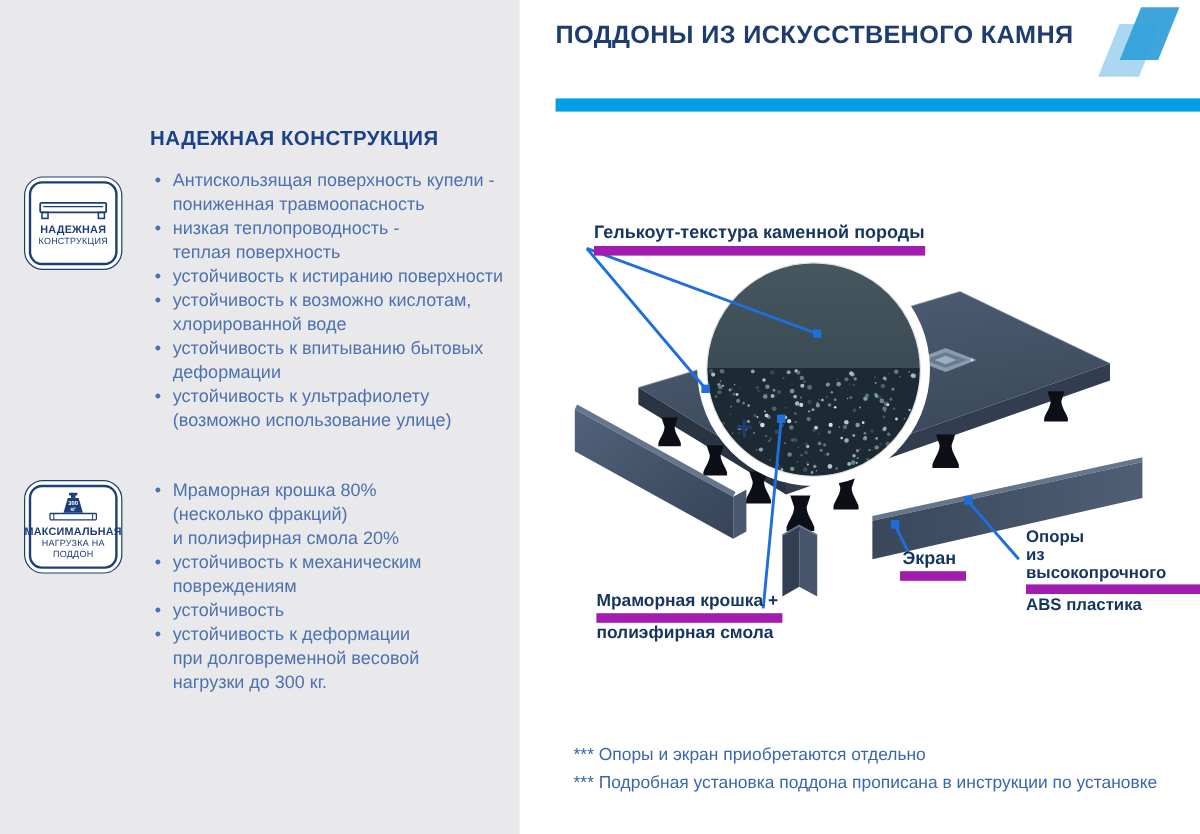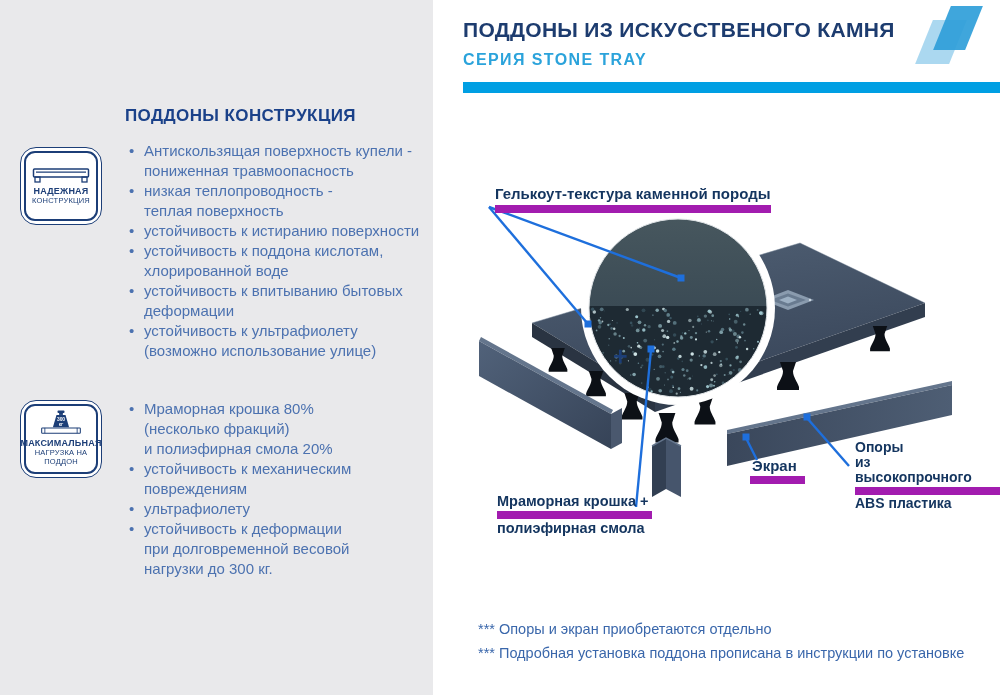--- a/index.html
+++ b/index.html
@@ -54,21 +54,20 @@
   .footnotes{left:478px;top:617px;font-size:14.5px;color:#3a67ab;line-height:24px;}
 </style>
 </head>
 <body>
 
 <div class="page">
 
   <div class="abs left-bg"></div>
 
   <div class="abs title">ПОДДОНЫ ИЗ ИСКУССТВЕНОГО КАМНЯ</div>
-  <div class="abs subtitle">СЕРИЯ STONE TRAY</div>
   <div class="abs accent-bar"></div>
   <div class="abs logo">
     <div class="par par-light"></div>
     <div class="par par-mid"></div>
   </div>
 
   <div class="badge badge1">
     <div class="badge-inner">
       <svg width="60" height="20" viewBox="0 0 60 20">
         <rect x="2.5" y="3" width="55" height="8" rx="1" fill="none" stroke="#1c3e77" stroke-width="1.5"></rect>
@@ -95,35 +94,35 @@
         <line x1="7" y1="25.5" x2="7" y2="33" stroke="#1c3e77" stroke-width="1.2"></line>
         <line x1="53" y1="25.5" x2="53" y2="33" stroke="#1c3e77" stroke-width="1.2"></line>
       </svg>
       <div style="text-align:center;">
         <div class="badge-t1">МАКСИМАЛЬНАЯ</div>
         <div class="badge-t2">НАГРУЗКА НА ПОДДОН</div>
       </div>
     </div>
   </div>
 
-  <div class="abs heading">ПОДДОНЫ КОНСТРУКЦИЯ</div>
+  <div class="abs heading">НАДЕЖНАЯ КОНСТРУКЦИЯ</div>
   <ul class="features f1">
       <li>
         <div>Антискользящая поверхность купели -</div>
         <div>пониженная травмоопасность</div>
       </li>
       <li>
         <div>низкая теплопроводность -</div>
         <div>теплая поверхность</div>
       </li>
       <li>
         <div>устойчивость к истиранию поверхности</div>
       </li>
       <li>
-        <div>устойчивость к поддона кислотам,</div>
+        <div>устойчивость к возможно кислотам,</div>
         <div>хлорированной воде</div>
       </li>
       <li>
         <div>устойчивость к впитыванию бытовых</div>
         <div>деформации</div>
       </li>
       <li>
         <div>устойчивость к ультрафиолету</div>
         <div>(возможно использование улице)</div>
       </li>
@@ -132,21 +131,21 @@
       <li>
         <div>Мраморная крошка 80%</div>
         <div>(несколько фракций)</div>
         <div>и полиэфирная смола 20%</div>
       </li>
       <li>
         <div>устойчивость к механическим</div>
         <div>повреждениям</div>
       </li>
       <li>
-        <div>ультрафиолету</div>
+        <div>устойчивость</div>
       </li>
       <li>
         <div>устойчивость к деформации</div>
         <div>при долговременной весовой</div>
         <div>нагрузки до 300 кг.</div>
       </li>
     </ul>
 
   <svg class="abs diagram-svg" viewBox="440 170 560 440">
     <defs>

